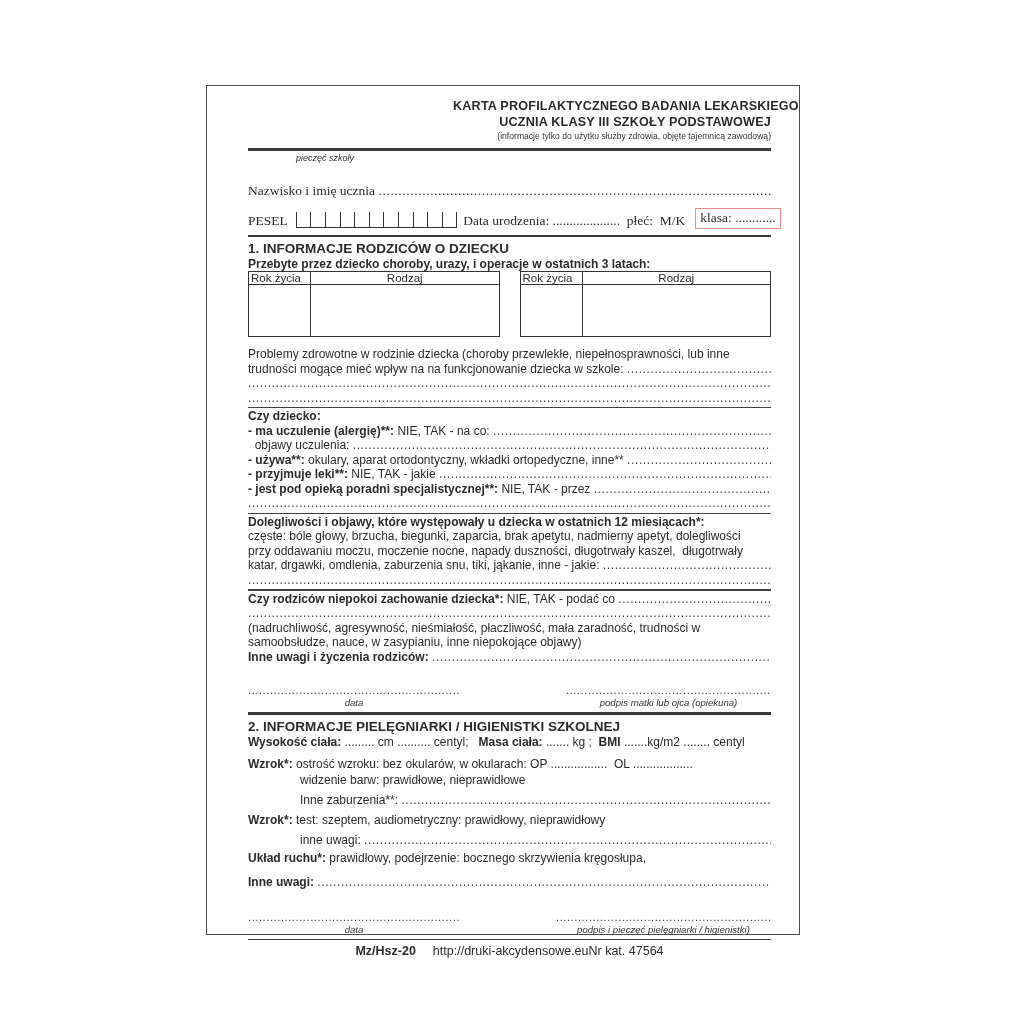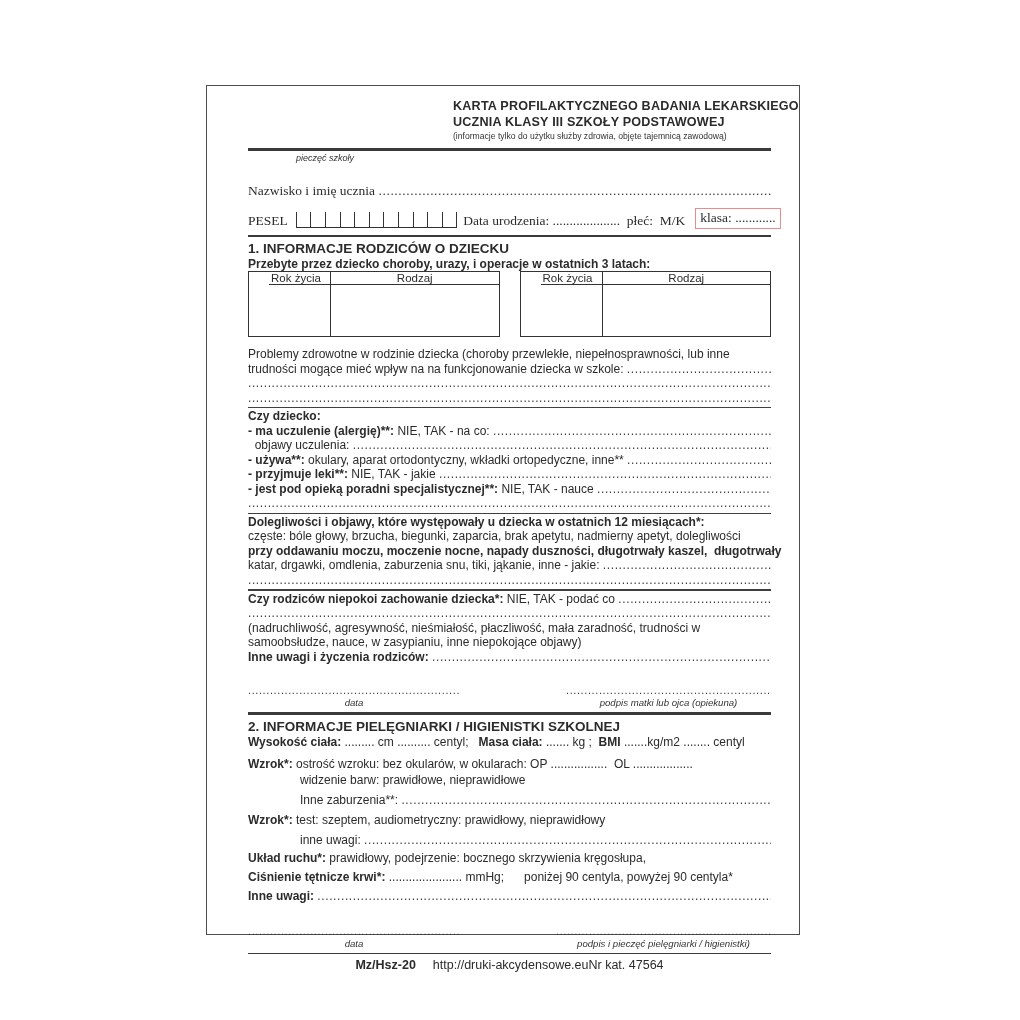--- a/index.html
+++ b/index.html
@@ -3,37 +3,37 @@
 <meta charset="utf-8">
 <style>
   html,body{margin:0;padding:0;background:#ffffff;}
   body{width:1020px;height:1020px;position:relative;font-family:"Liberation Sans",sans-serif;color:#2b2b2b;}
   .page{position:absolute;left:206px;top:85px;width:594px;height:850px;border:1px solid #4d4d4d;box-sizing:border-box;background:#fff;padding:12px 28px 0 41px;}
   .fline{display:flex;white-space:pre;overflow:hidden;align-items:baseline;}
   .fline > span{white-space:pre;}
   .df{flex:1 1 0;overflow:hidden;white-space:pre;letter-spacing:0.6px;color:#3a3a3a;}
   .b{font-weight:bold;}
   .sz12{font-size:12px;line-height:14.5px;}
-  .title-block{margin-left:205px;text-align:left;white-space:nowrap;}
+  .title-block{margin-left:205px;text-align:right;white-space:nowrap;}
   .title-line{font-weight:bold;font-size:12.6px;line-height:16px;letter-spacing:0.2px;}
   .subtitle{font-size:8.6px;line-height:12px;color:#333;}
   .hr-thick{height:2.5px;background:#3a3a3a;border:0;margin:0;}
   .hr-thin{height:1.2px;background:#3f3f3f;border:0;margin:2px 0 1px 0;}
   .hr-mid{height:1.8px;background:#3a3a3a;border:0;margin:0;}
   .stamp{font-style:italic;font-size:9px;margin:2px 0 0 48px;color:#333;}
   .serifline{font-family:"Liberation Serif",serif;font-size:13.5px;}
   .pesel-row{display:flex;align-items:flex-end;font-family:"Liberation Serif",serif;font-size:13.5px;margin-top:9px;}
   .comb{display:flex;align-items:flex-end;margin:0 6px 1px 8px;}
   .comb .cell{width:13.6px;height:15px;border-left:1.4px solid #333;border-bottom:1.4px solid #333;}
   .comb .cell:last-child{border-right:1.4px solid #333;}
   .redbox{border:1.6px solid #ef8a8a;padding:1px 4px 2px 4px;margin-left:10px;white-space:pre;}
   .h-sec{font-weight:bold;font-size:13.5px;margin:4px 0 1px 0;}
   .h-sub{font-weight:bold;font-size:12px;margin:1px 0 0 0;}
   .tables{display:flex;gap:20px;}
-  .tbl{width:253px;border:1.4px solid #333;box-sizing:border-box;padding-left:20px;}
+  .tbl{width:253px;border:1.4px solid #333;box-sizing:border-box;}
   .tbl-head{display:flex;border-bottom:1.2px solid #333;font-size:11.5px;}
   .tbl-body{display:flex;height:51px;}
   .tc1{width:62px;border-right:1.2px solid #333;box-sizing:border-box;padding:0 2px;}
   .tc2{flex:1;text-align:center;}
   .sig-row{display:flex;justify-content:space-between;margin-top:20px;}
   .sig-col{text-align:center;font-size:11px;}
   .sig-col .sigdots{display:block;overflow:hidden;white-space:pre;letter-spacing:0.6px;color:#3a3a3a;font-size:11px;}
   .sig-label{font-style:italic;font-size:9.6px;color:#333;}
   .s2row{font-size:12px;line-height:14px;}
   .ind{padding-left:52px;}
@@ -133,29 +133,29 @@
     <span> okulary, aparat ortodontyczny, wkładki ortopedyczne, inne** </span>
     <span class="df">........................................................................................................................................................................................................................</span>
   </div>
   <div class="fline sz12">
     <span class="b">- przyjmuje leki**:</span>
     <span> NIE, TAK - jakie </span>
     <span class="df">........................................................................................................................................................................................................................</span>
   </div>
   <div class="fline sz12">
     <span class="b">- jest pod opieką poradni specjalistycznej**:</span>
-    <span> NIE, TAK - nauce </span>
+    <span> NIE, TAK - przez </span>
     <span class="df">........................................................................................................................................................................................................................</span>
   </div>
   <div class="fline sz12"><span class="df">........................................................................................................................................................................................................................</span></div>
   <div class="hr-thin"></div>
 
   <div class="sz12 b">Dolegliwości i objawy, które występowały u dziecka w ostatnich 12 miesiącach*:</div>
   <div class="sz12">częste: bóle głowy, brzucha, biegunki, zaparcia, brak apetytu, nadmierny apetyt, dolegliwości</div>
-  <div class="sz12" style="white-space:pre;font-weight:bold;">przy oddawaniu moczu, moczenie nocne, napady duszności, długotrwały kaszel,  długotrwały</div>
+  <div class="sz12" style="white-space:pre;">przy oddawaniu moczu, moczenie nocne, napady duszności, długotrwały kaszel,  długotrwały</div>
   <div class="fline sz12">
     <span>katar, drgawki, omdlenia, zaburzenia snu, tiki, jąkanie, inne - jakie: </span>
     <span class="df">........................................................................................................................................................................................................................</span>
   </div>
   <div class="fline sz12"><span class="df">........................................................................................................................................................................................................................</span></div>
   <div class="hr-thin"></div>
 
   <div class="fline sz12">
     <span class="b">Czy rodziców niepokoi zachowanie dziecka*:</span>
     <span> NIE, TAK - podać co </span>
@@ -214,24 +214,20 @@
   <div class="fline s2row ind">
     <span>inne uwagi: </span>
     <span class="df">........................................................................................................................................................................................................................</span>
   </div>
   <div style="height:4px;"></div>
   <div class="fline s2row">
     <span class="b">Układ ruchu*:</span>
     <span> prawidłowy, podejrzenie: bocznego skrzywienia kręgosłupa,</span>
   </div>
   <div style="height:5px;"></div>
-  <div class="fline s2row">
-    <span class="b">Ciśnienie tętnicze krwi*:</span>
-    <span> ...................... mmHg;      poniżej 90 centyla, powyżej 90 centyla*</span>
-  </div>
   <div style="height:5px;"></div>
   <div class="fline s2row">
     <span class="b">Inne uwagi:</span>
     <span> </span>
     <span class="df">........................................................................................................................................................................................................................</span>
   </div>
 
   <div class="sig-row" style="margin-top:22px;">
     <div class="sig-col" style="width:212px;">
       <span class="sigdots">........................................................................................................................................................................................................................</span>

